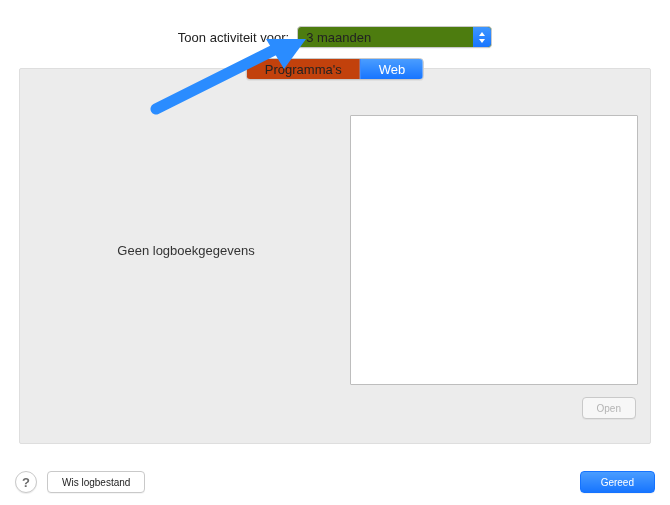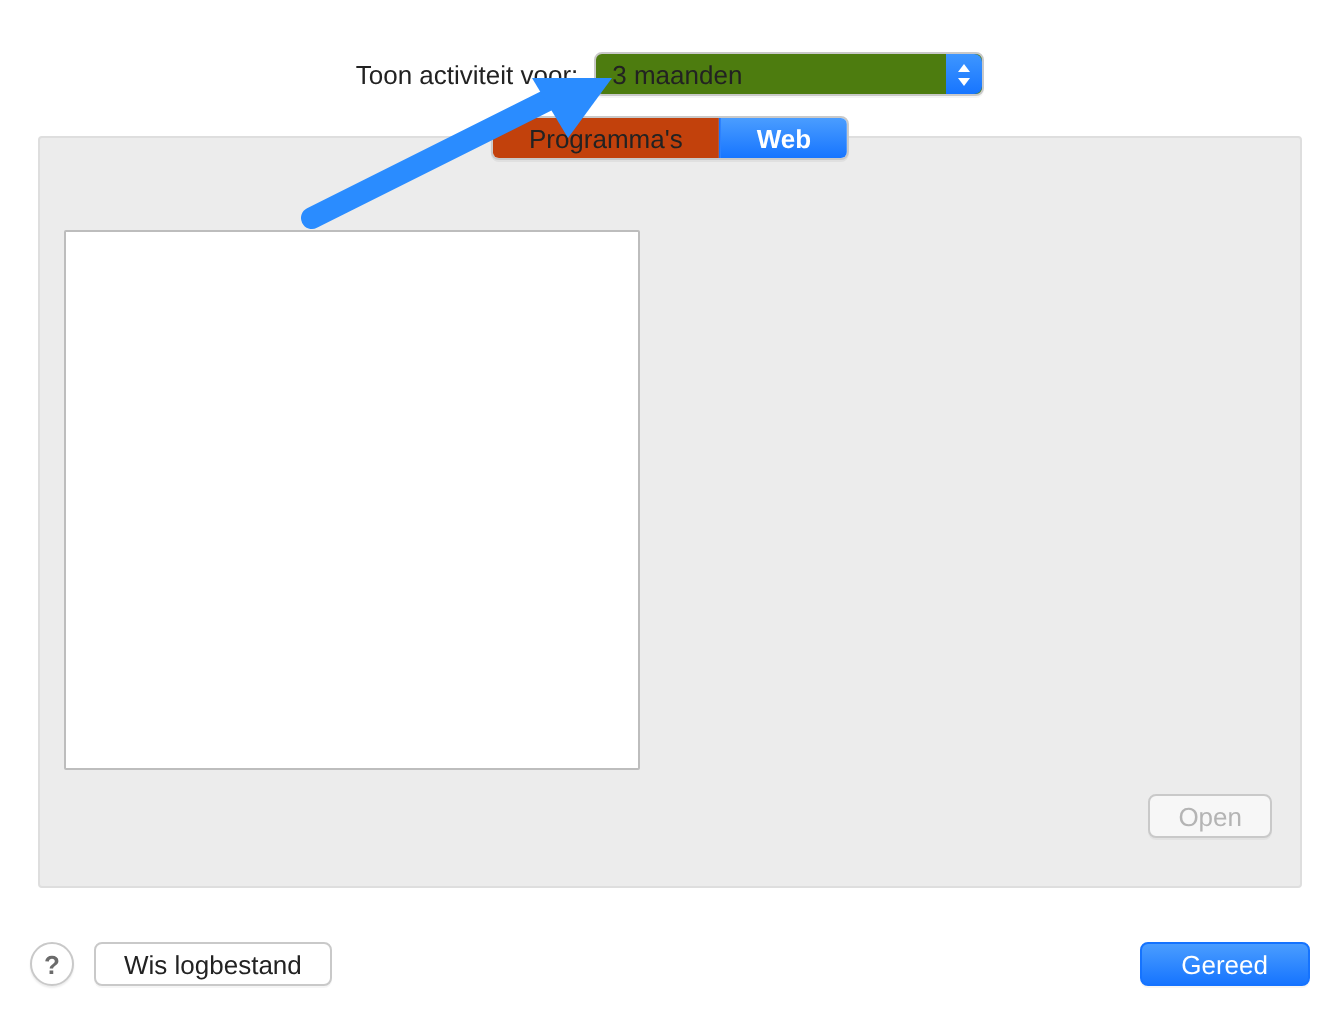--- a/index.html
+++ b/index.html
@@ -96,21 +96,20 @@
   .segmented .seg {
     padding: 3px 18px;
     font-size: 13px;
     background: #c2410c;
     cursor: default;
     display:flex; align-items:center;
   }
   .segmented .seg.active {
     background: linear-gradient(#4a9dff,#1775ff);
     color: #fff;
-    font-weight: bold;
   }
   .segmented .seg + .seg {
     border-left: 1px solid #c9c9c9;
   }
   .segmented .seg.active { border-left-color: #1775ff; }
 
   .content-grid {
     display: flex;
     gap: 10px;
     margin-top: 30px;
@@ -136,21 +135,21 @@
     justify-content: flex-end;
     margin-top: 12px;
     padding-right: 2px;
   }
   .btn {
     height: 22px;
     padding: 0 14px;
     background: #fff;
     border: 1px solid #c9c9c9;
     border-radius: 4px;
-    font-size: 13px;
+    font-size: 10px;
     box-shadow: 0 1px 0 rgba(0,0,0,0.04);
     cursor: default;
     display:inline-flex; align-items:center; justify-content:center;
   }
   .btn.disabled {
     color: #b4b4b4;
     background: #f7f7f7;
   }
   .btn.primary {
     background: linear-gradient(#4a9dff,#1775ff);
@@ -214,20 +213,23 @@
     <div class="segmented">
       <div class="seg">
         <span>Programma's</span>
       </div>
       <div class="seg active">
         <span>Web</span>
       </div>
     </div>
 
     <div class="content-grid">
+      <div class="left-msg">
+        <span>Geen logboekgegevens</span>
+      </div>
       <div class="right-box"></div>
     </div>
 
     <div class="open-row">
       <div class="btn disabled">
         <span>Open</span>
       </div>
     </div>
 
   </div>

